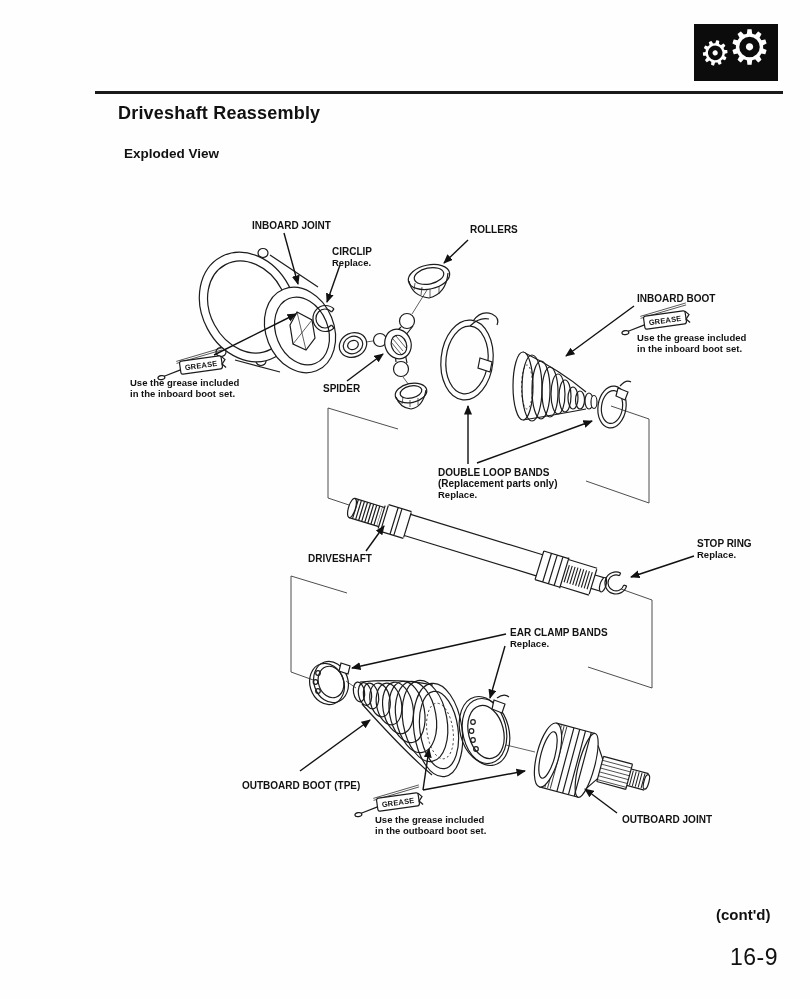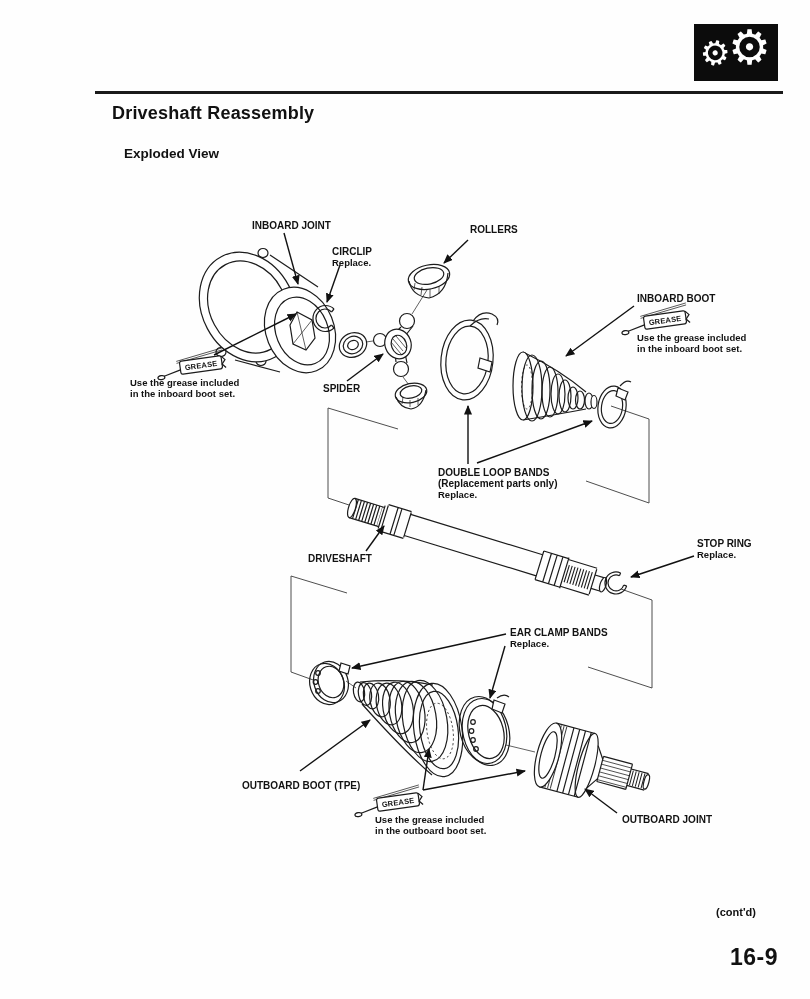--- a/index.html
+++ b/index.html
@@ -1,26 +1,26 @@
 <!DOCTYPE html>
 <html><head>
 <meta charset="utf-8">
 <style>
   html,body{margin:0;padding:0;background:#e8e8e6;}
   .page{position:relative;width:810px;height:999px;background:#fefefe;overflow:hidden;
         font-family:"Liberation Sans",sans-serif;color:#111;}
   .rule{position:absolute;left:95px;top:91px;width:688px;height:3px;background:#1a1a1a;}
-  .title{position:absolute;left:112px;top:103px;font-size:18px;font-weight:bold;letter-spacing:0.2px;}
+  .title{position:absolute;left:118px;top:103px;font-size:18px;font-weight:bold;letter-spacing:0.2px;}
   .subtitle{position:absolute;left:112px;top:146px;font-size:13.5px;font-weight:bold;margin-left:12px;}
   .gearbox{position:absolute;left:694px;top:24px;width:84px;height:57px;background:#0c0c0c;}
   .gear{position:absolute;color:#ffffff;font-family:"DejaVu Sans",sans-serif;line-height:1;}
   .gear.small{font-size:34px;left:6px;top:12px;transform:rotate(12deg);}
   .gear.big{font-size:48px;left:34px;top:-1px;}
-  .contd{position:absolute;left:716px;top:906px;font-size:11px;font-weight:bold;}
-  .pagenum{position:absolute;left:730px;top:944px;font-size:23px;font-weight:bold;letter-spacing:0.5px;}
+  .contd{position:absolute;left:716px;top:906px;font-size:15px;font-weight:bold;}
+  .pagenum{position:absolute;left:730px;top:944px;font-size:23px;font-weight:normal;letter-spacing:0.5px;}
   svg.diagram{position:absolute;left:0;top:0;}
   .s{fill:none;stroke:#1c1c1c;stroke-width:1.2;}
   .sf{fill:#ffffff;stroke:#1c1c1c;stroke-width:1.2;}
   .thin{fill:none;stroke:#1c1c1c;stroke-width:0.7;}
   .hatch{fill:none;stroke:#1c1c1c;}
   .dash{fill:none;stroke:#1c1c1c;stroke-width:0.8;stroke-dasharray:2.2,2.4;}
   .bracket{fill:none;stroke:#3a3a3a;stroke-width:0.9;}
   .arrow{fill:none;stroke:#111;stroke-width:1.4;}
   text.lbl{font-family:"Liberation Sans",sans-serif;font-weight:bold;font-size:10px;fill:#121212;}
   text.note{font-family:"Liberation Sans",sans-serif;font-weight:bold;font-size:9.5px;fill:#121212;}

